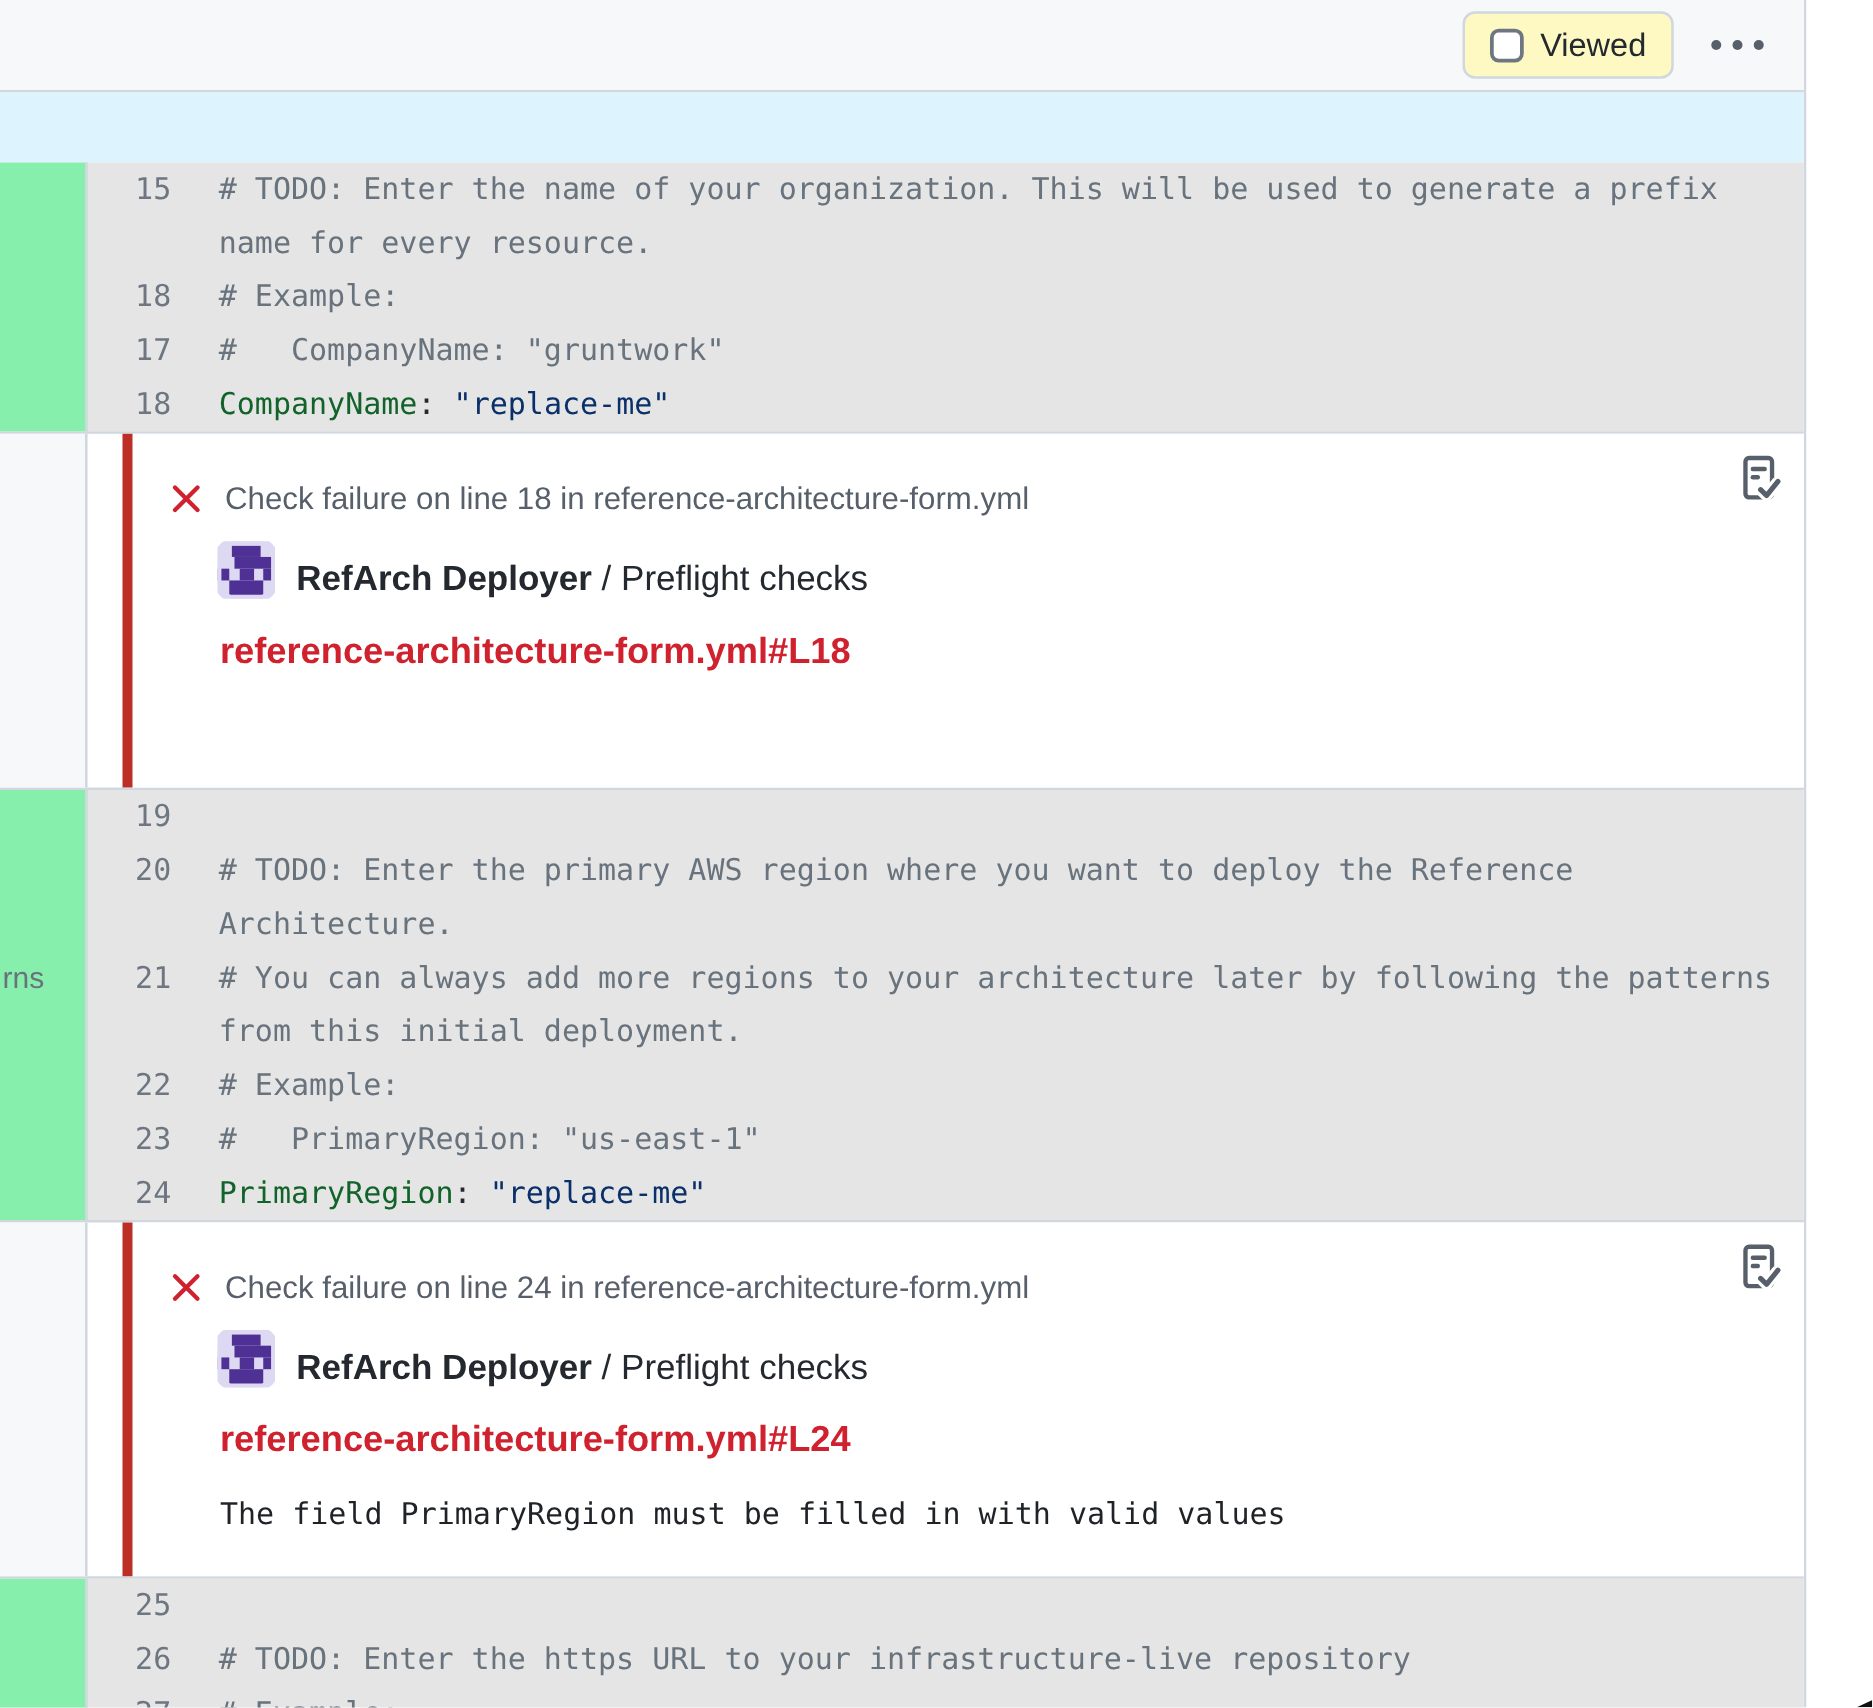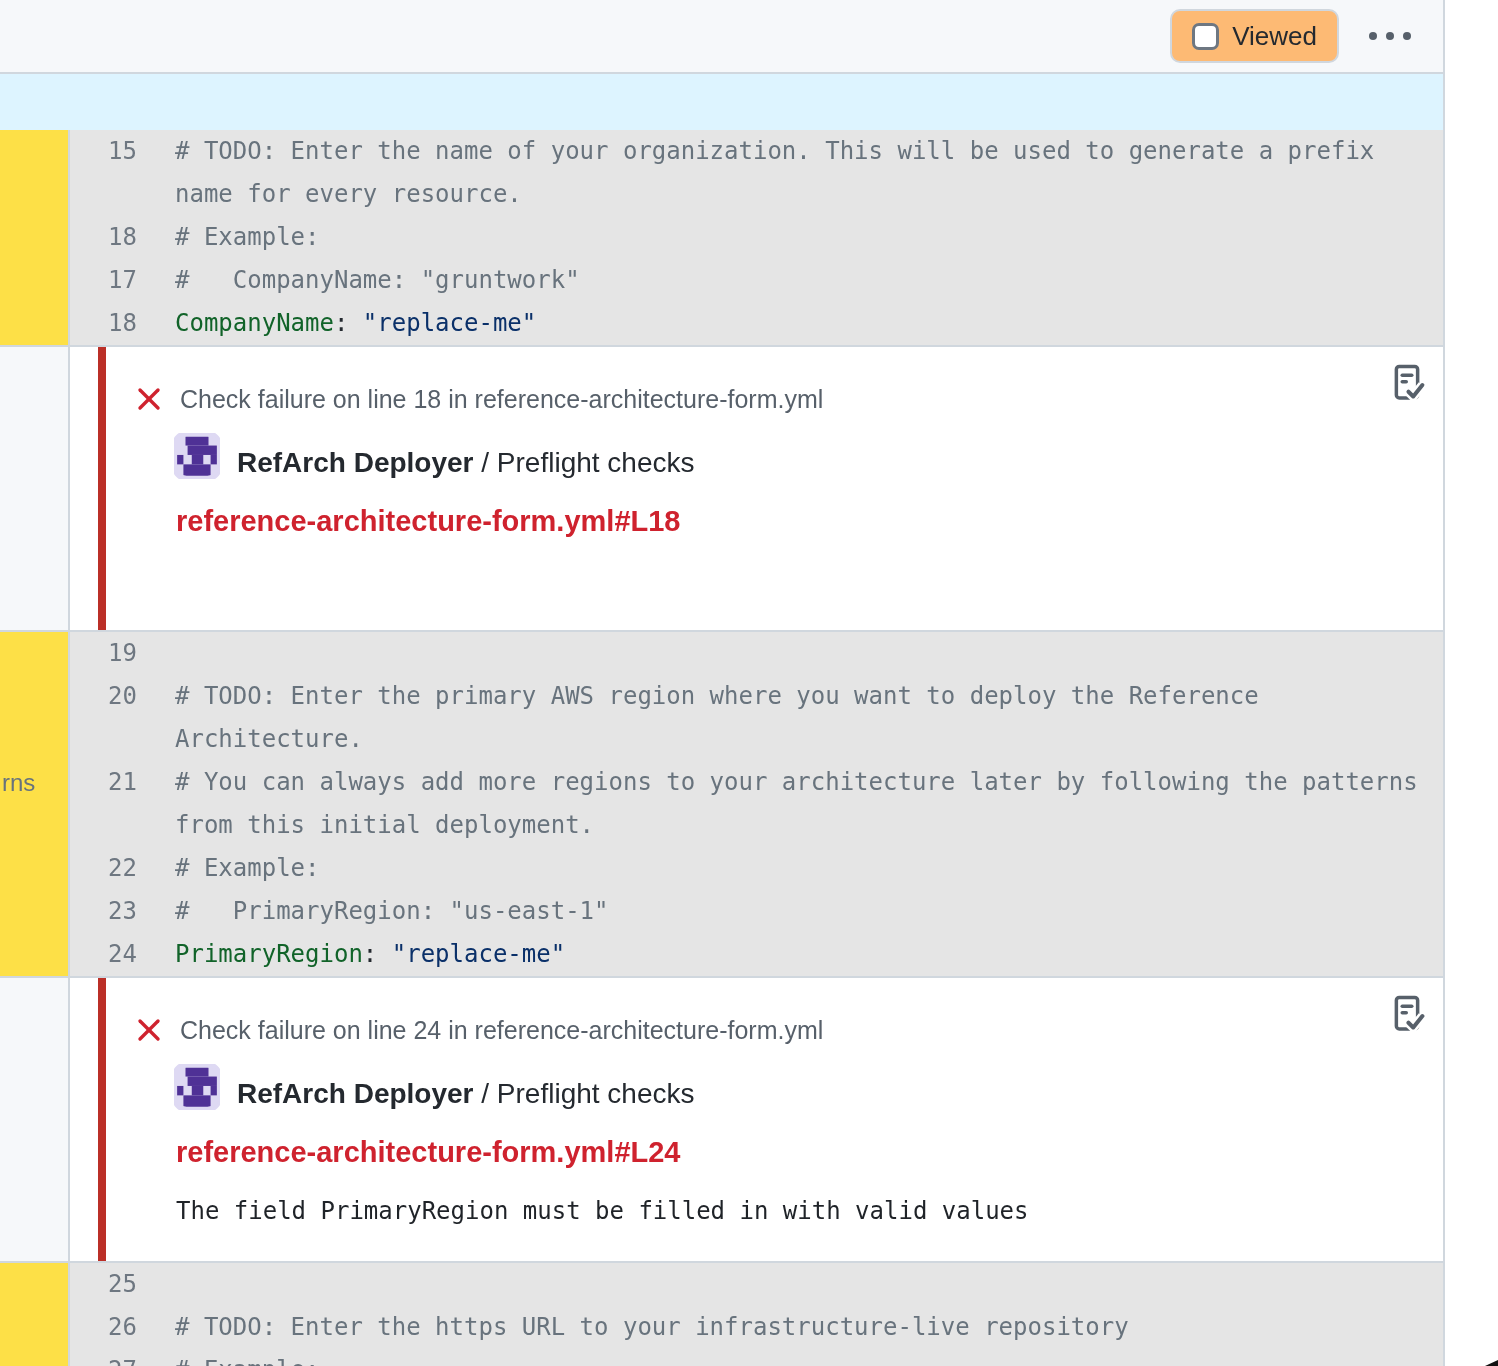--- a/index.html
+++ b/index.html
@@ -15,40 +15,40 @@
   }
   
   .file-header {
     height:74px; background:#f6f8fa; border-bottom:2px solid #d0d7de;
     display:flex; align-items:center; justify-content:flex-end;
     padding-right:26px; gap:24px;
   }
   .viewed-btn {
     display:flex; align-items:center; gap:13px;
     height:54px; padding:0 20px;
-    background:#fdba74; border:2px solid #d0d7de; border-radius:10px;
+    background:#fef9c3; border:2px solid #d0d7de; border-radius:10px;
     font-family:"Liberation Sans", sans-serif;
     font-size:26px; color:#24292f; cursor:pointer;
   }
   .viewed-checkbox {
     width:27px; height:27px; background:#ffffff;
     border:3px solid #6e7781; border-radius:7px;
   }
   .kebab-btn {
     border:none; background:none; display:flex; gap:9px; padding:10px 6px; cursor:pointer;
     align-items:center;
   }
   .kebab-btn .dot { width:8px; height:8px; border-radius:50%; background:#57606a; }
   
   .expand-bar { height:56px; background:#ddf4ff; cursor:pointer; }
   
   .section { display:flex; width:100%; }
   .left-cell {
     flex:none; width:70px; border-right:2px solid #d0d7de;
-    position:relative; background:#fde047; overflow:hidden;
+    position:relative; background:#86efac; overflow:hidden;
   }
   .ann-section .left-cell { background:#f6f8fa; }
   .right-cell { flex:1; min-width:0; background:#e5e5e5; }
   
   .mono { font-family:"DejaVu Sans Mono", monospace; }
   .crow { display:flex; height:43px; line-height:43px;
           font-family:"DejaVu Sans Mono", monospace; font-size:24px; }
   .ln { flex:none; width:67px; text-align:right; color:#6e7781; cursor:pointer; }
   .ccode { margin-left:38px; white-space:pre; color:#24292f; }
   .tok-comment { color:#68737d; }

